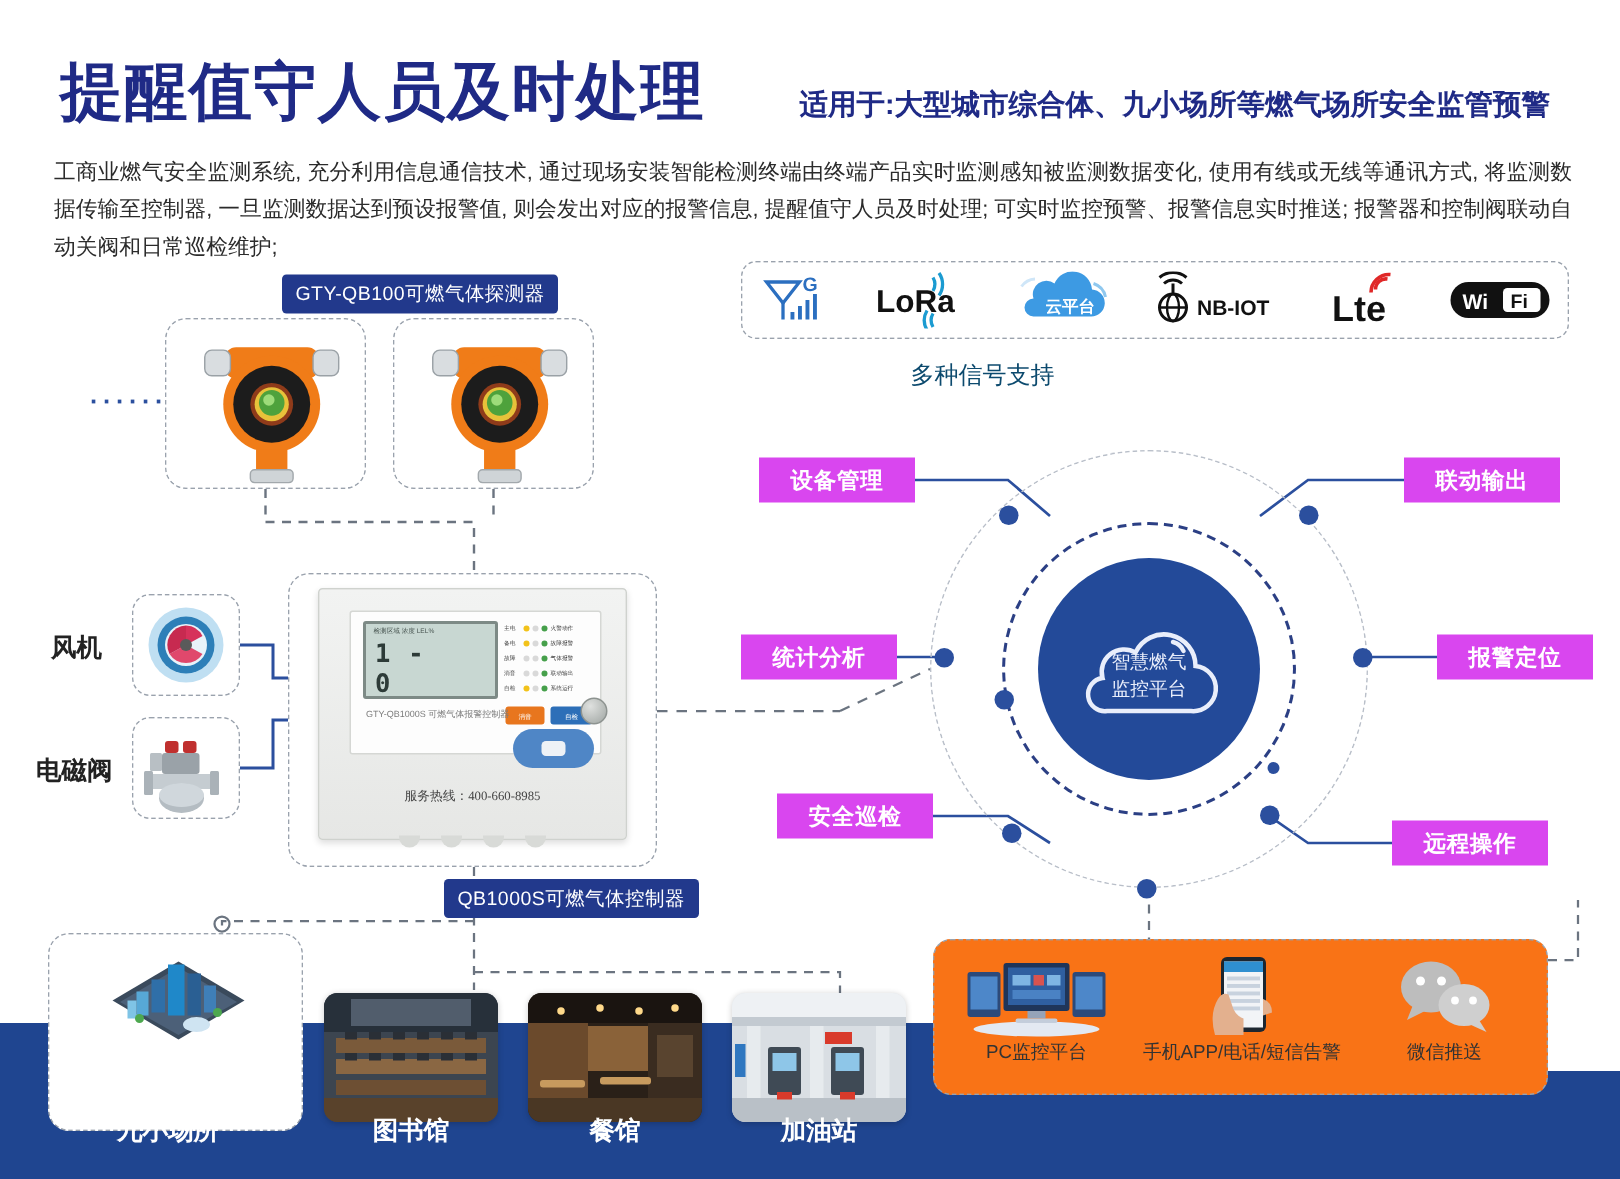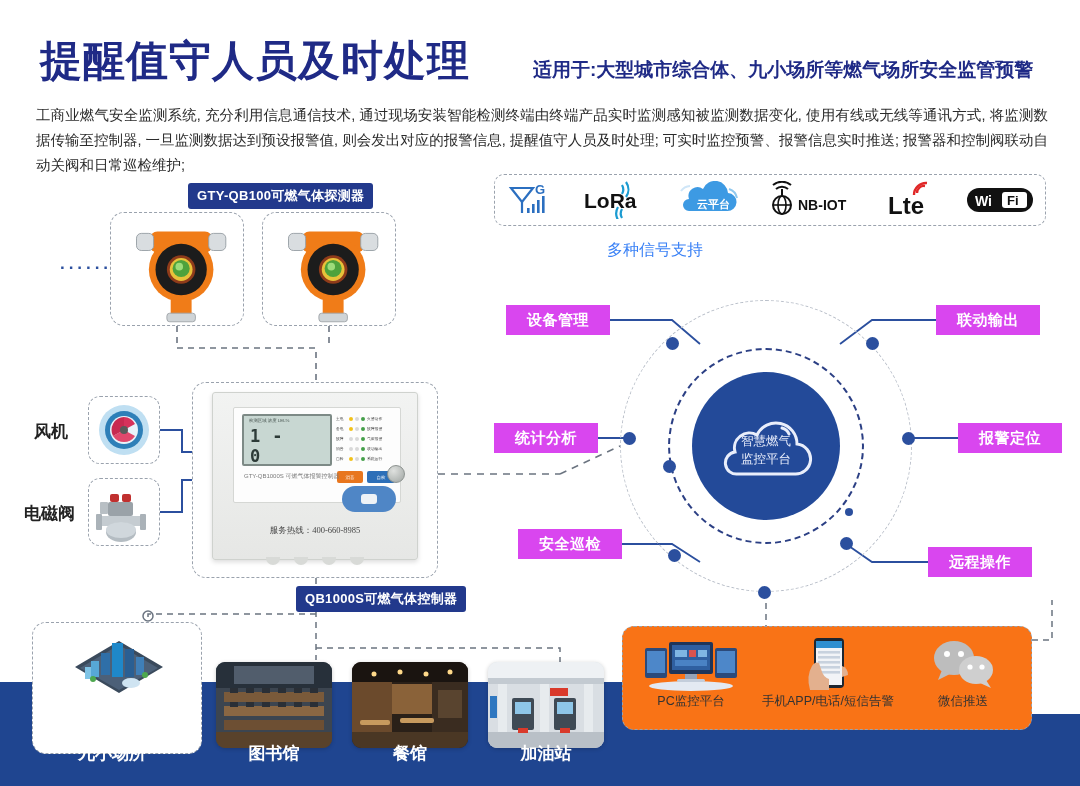--- a/index.html
+++ b/index.html
@@ -59,39 +59,39 @@
     font-size: 15px;
     font-weight: 700;
     display: flex; align-items: center; justify-content: center;
     white-space: nowrap;
     letter-spacing: .5px;
   }
   .pill-sm {
     position: absolute;
     background: #22398c;
     color: #ffffff;
-    font-size: 13px; font-weight: 700;
+    font-size: 13px; font-weight: 400;
     padding: 4px 9px;
     border-radius: 3px;
     white-space: nowrap;
     letter-spacing: .3px;
   }
 
   
   .signal-strip {
     position: absolute; left: 494px; top: 174px;
     width: 552px; height: 52px;
     border: 1.6px dashed #9aa2ad; border-radius: 10px;
     background: #fff;
     display: flex; align-items: center; justify-content: space-around;
   }
   .sig { display: flex; align-items: center; height: 100%; }
   .signal-caption {
     position: absolute; left: 0; top: 240px; width: 1080px;
-    text-align: center; font-size: 16px; color: #3b82f6;
+    text-align: center; font-size: 16px; color: #0c4a6e;
     pointer-events: none;
   }
   .signal-caption span { margin-left: 230px; }
   .dots-ellipsis {
     position: absolute; left: 60px; top: 258px;
     color: #2b4f9e; font-size: 17px; letter-spacing: 3px; font-weight: 900;
   }
 
   
   .ctrl-frame {

